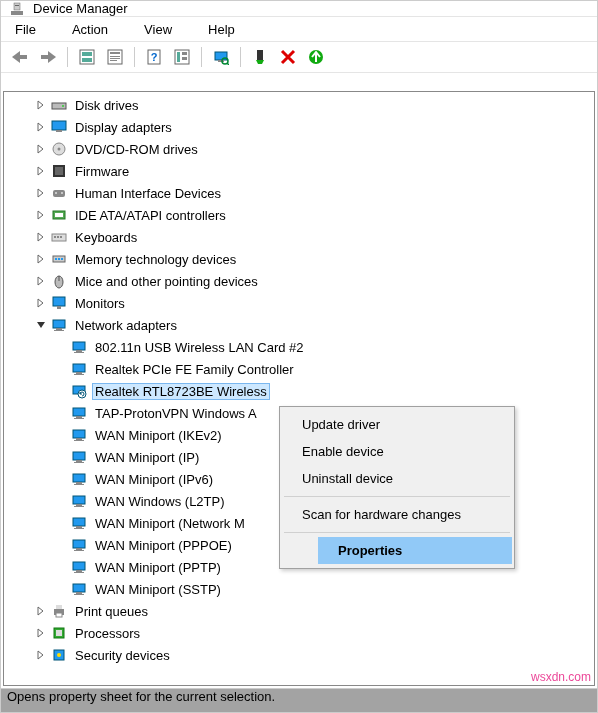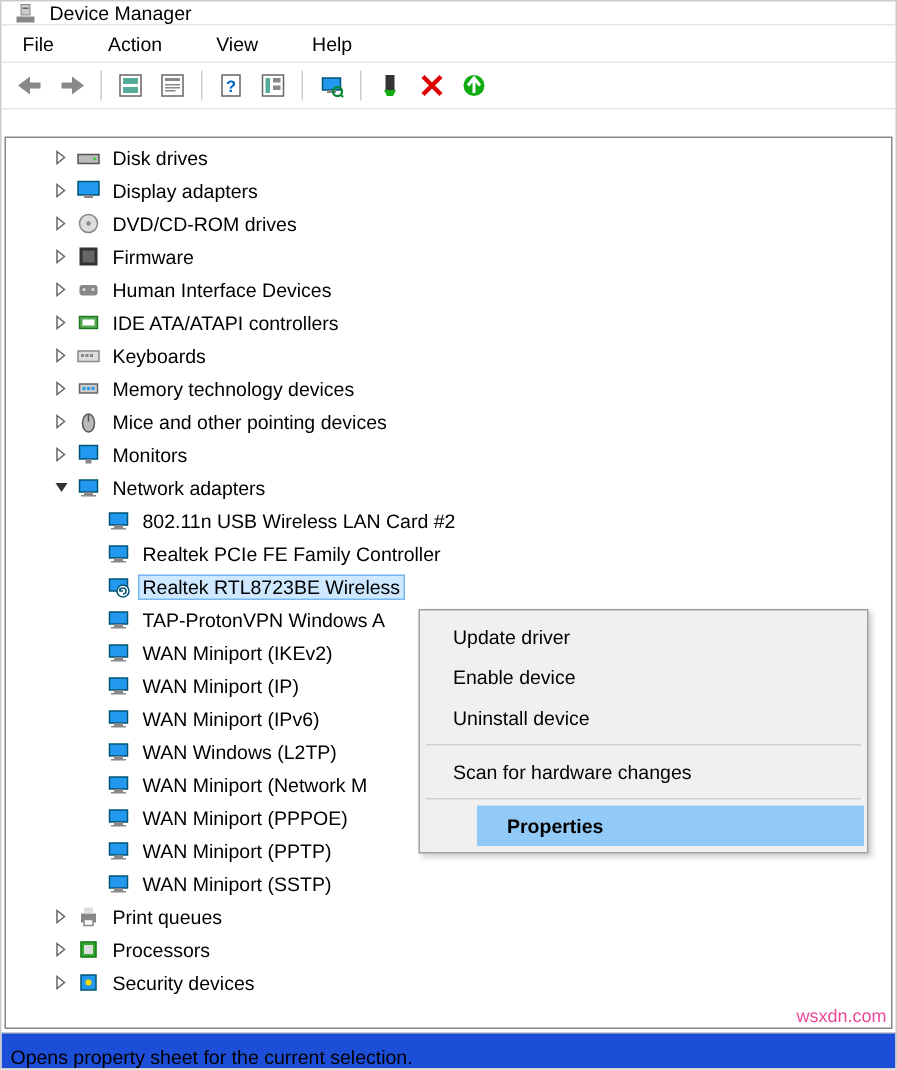--- a/index.html
+++ b/index.html
@@ -72,38 +72,38 @@
   font-size: 10px;
 }
 .ico { width: 18px; height: 18px; margin-right: 4px; display:flex;align-items:center;justify-content:center; }
 .label { padding: 1px 3px; }
 .selected { background: #cde8ff; border: 1px solid #7ab7ef; padding: 0 2px; }
 .indent-1 { padding-left: 28px; }
 .indent-2 { padding-left: 48px; }
 .context-menu {
   position: absolute;
   top: 405px; left: 278px;
-  width: 300px;
+  width: 236px;
   background: #f0f0f0;
   border: 1px solid #a0a0a0;
   box-shadow: 2px 2px 4px rgba(0,0,0,0.2);
   padding: 4px 2px;
 }
 .context-menu .item { padding: 6px 20px; cursor: default; }
 .context-menu .item.highlight { background: #91c9f7; font-weight: 700; }
 .context-menu .item.bold { font-weight: 700; margin-left: 36px; }
 .context-menu .divider { height: 1px; background: #d0d0d0; margin: 4px 2px; }
 .statusbar {
   position: absolute;
   left: 0; right: 0; bottom: 0;
   height: 24px;
   border-top: 1px solid #ccc;
-  display: flex; align-items: flex-end;
+  display: flex; align-items: flex-start;
   padding: 0 6px;
-  background: #1d4ed8;
+  background: #a3a3a3;
 }
 .watermark {
   position: absolute;
   right: 6px; bottom: 28px;
   font-size: 12px;
   color: #ec4899;
   transform: rotate(0deg);
 }
 svg { display: block; }
 </style>

